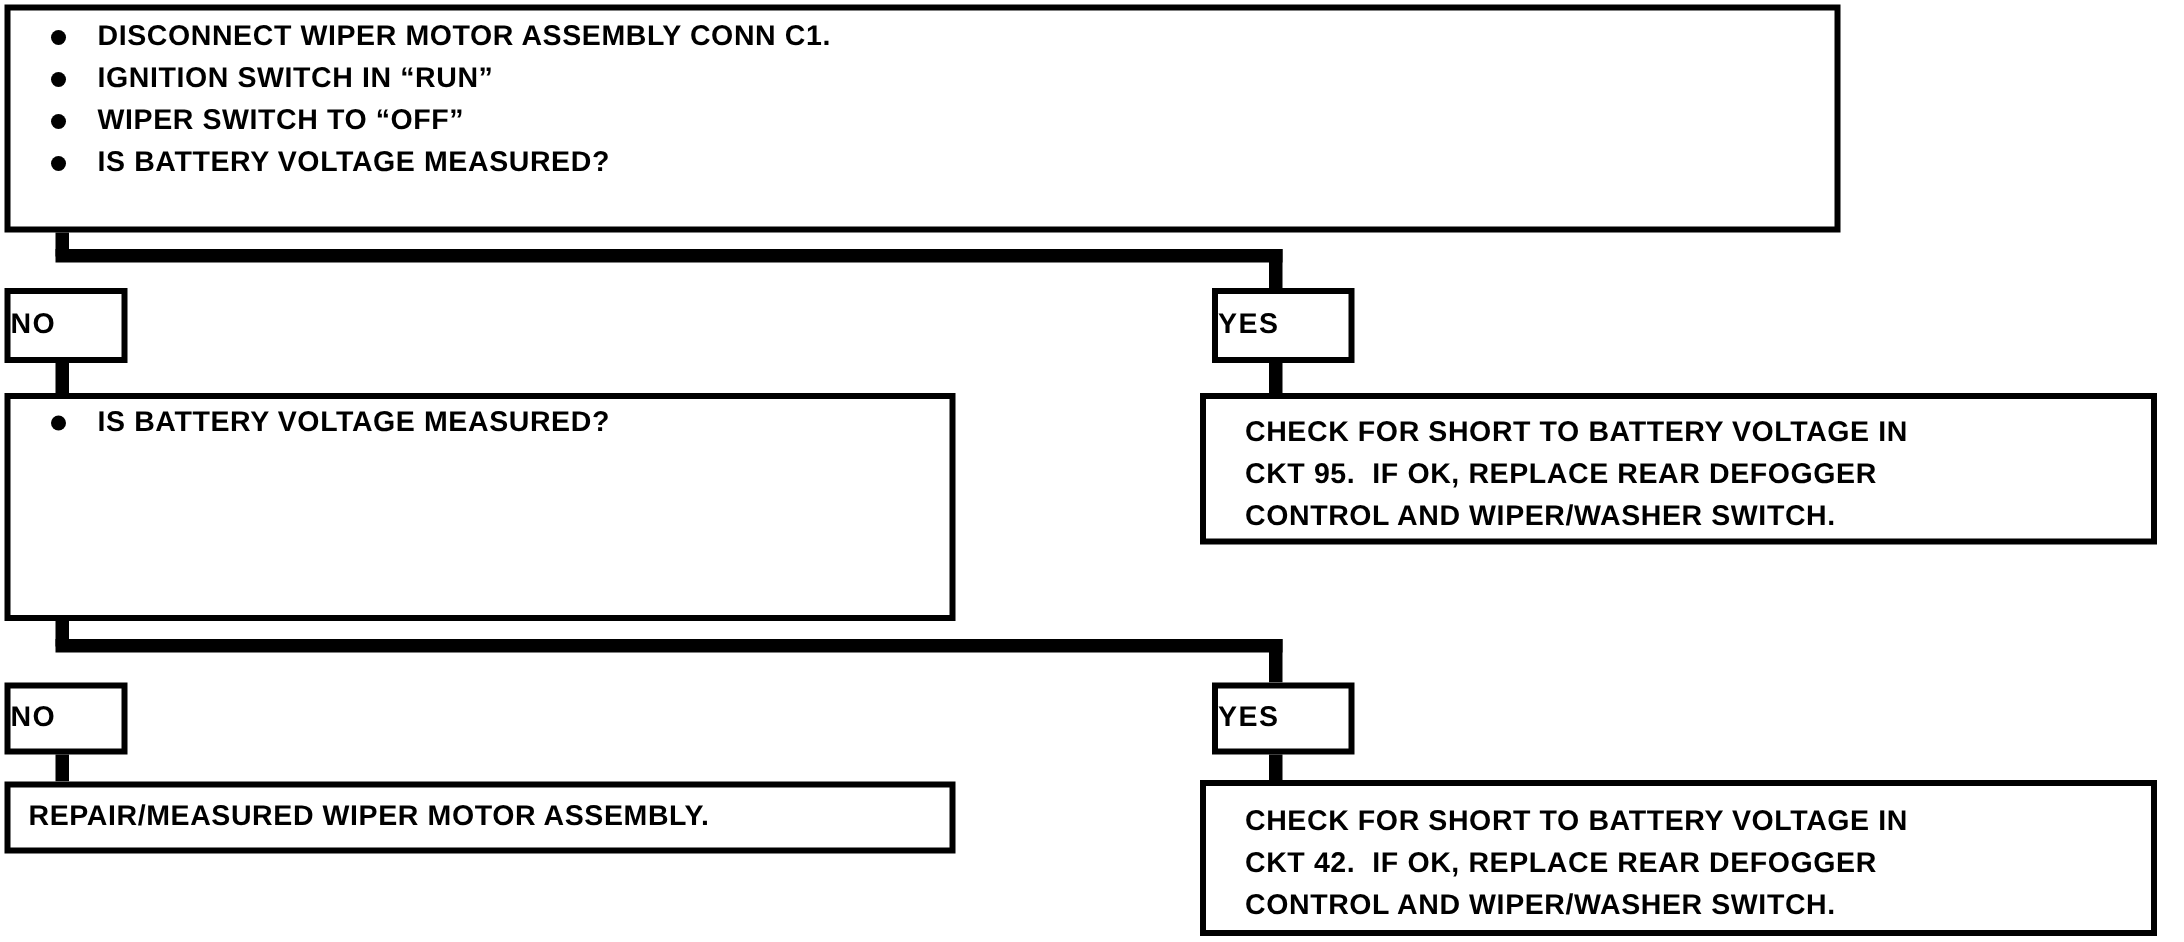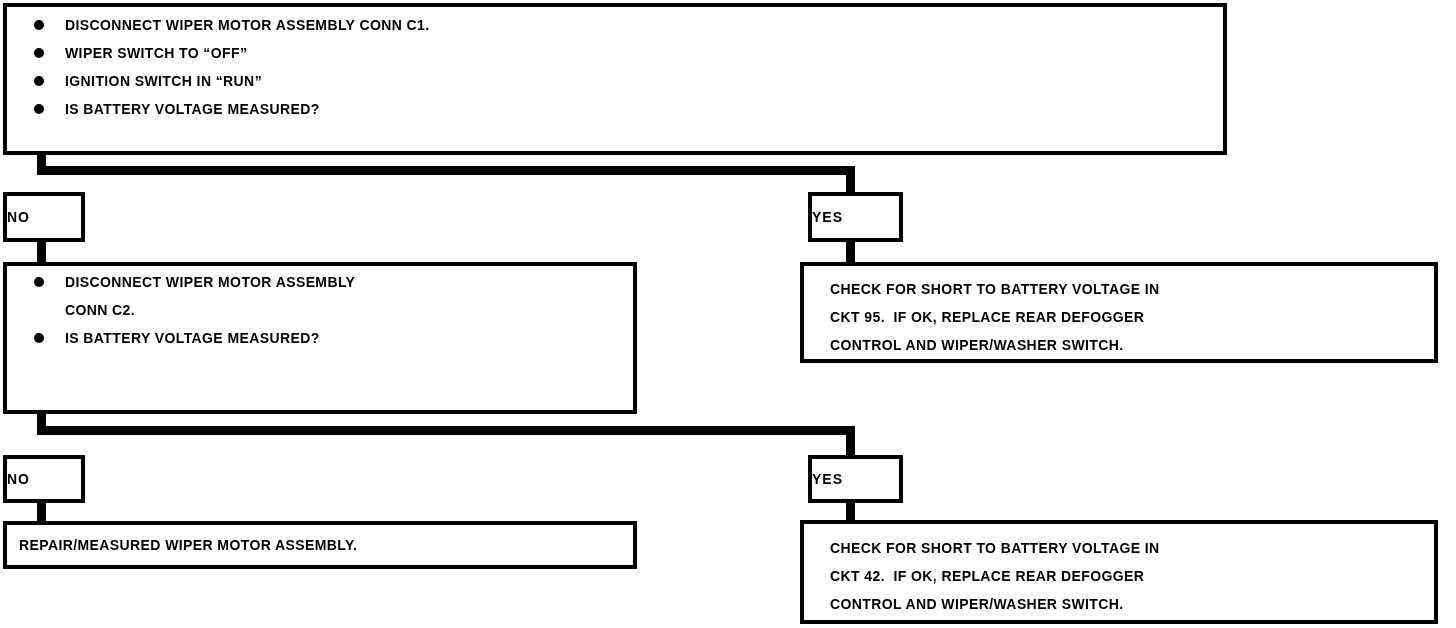--- a/index.html
+++ b/index.html
@@ -21,21 +21,21 @@
     border: 4px solid #000000;
     background: #ffffff;
     box-sizing: border-box;
     overflow: hidden;
   }
   .conn {
     position: absolute;
     background: #000000;
   }
   .line {
-    font-size: 14px;
+    font-size: 19px;
     line-height: 28px;
     letter-spacing: 0.4px;
     white-space: pre;
   }
   .li {
     position: relative;
     padding-left: 58px;
   }
   .bullet {
     position: absolute;
@@ -81,25 +81,25 @@
 
 <div>
 
   <div class="box" id="step1-box">
     <div class="li">
       <span class="bullet"></span>
       <div class="line">DISCONNECT WIPER MOTOR ASSEMBLY CONN C1.</div>
     </div>
     <div class="li">
       <span class="bullet"></span>
-      <div class="line">WIPER SWITCH TO “OFF”</div>
+      <div class="line">IGNITION SWITCH IN “RUN”</div>
     </div>
     <div class="li">
       <span class="bullet"></span>
-      <div class="line">IGNITION SWITCH IN “RUN”</div>
+      <div class="line">WIPER SWITCH TO “OFF”</div>
     </div>
     <div class="li">
       <span class="bullet"></span>
       <div class="line">IS BATTERY VOLTAGE MEASURED?</div>
     </div>
   </div>
 
   <div class="conn" id="conn1-v1"></div>
   <div class="conn" id="conn1-h"></div>
   <div class="conn" id="conn1-v2"></div>
@@ -108,25 +108,20 @@
     <span class="line">NO</span>
   </div>
   <div class="box label-box" id="yes1-box">
     <span class="line">YES</span>
   </div>
 
   <div class="conn" id="conn-no1"></div>
   <div class="conn" id="conn-yes1"></div>
 
   <div class="box" id="step2no-box">
-    <div class="li">
-      <span class="bullet"></span>
-      <div class="line">DISCONNECT WIPER MOTOR ASSEMBLY</div>
-      <div class="line">CONN C2.</div>
-    </div>
     <div class="li">
       <span class="bullet"></span>
       <div class="line">IS BATTERY VOLTAGE MEASURED?</div>
     </div>
   </div>
 
   <div class="box" id="step2yes-box">
     <div class="line">CHECK FOR SHORT TO BATTERY VOLTAGE IN</div>
     <div class="line">CKT 95.  IF OK, REPLACE REAR DEFOGGER</div>
     <div class="line">CONTROL AND WIPER/WASHER SWITCH.</div>

